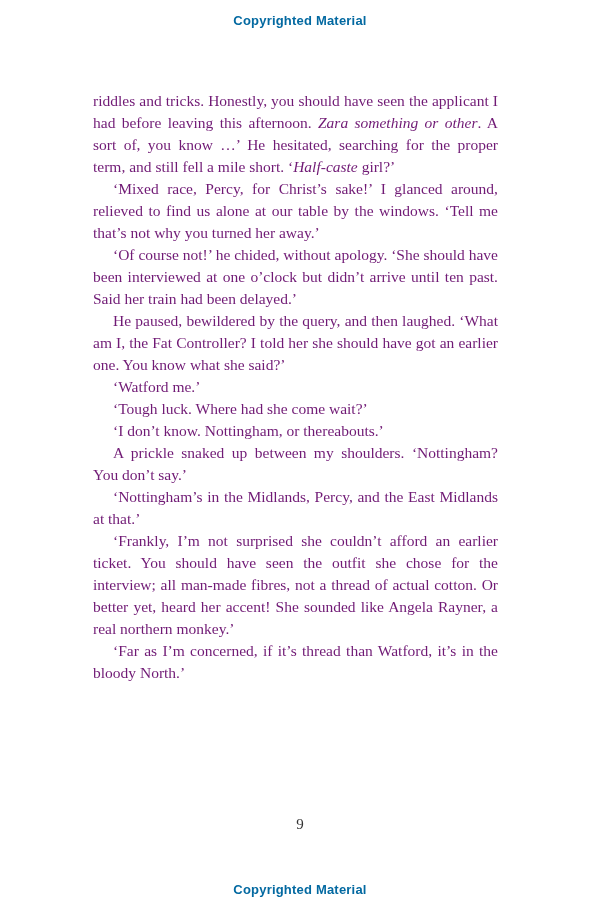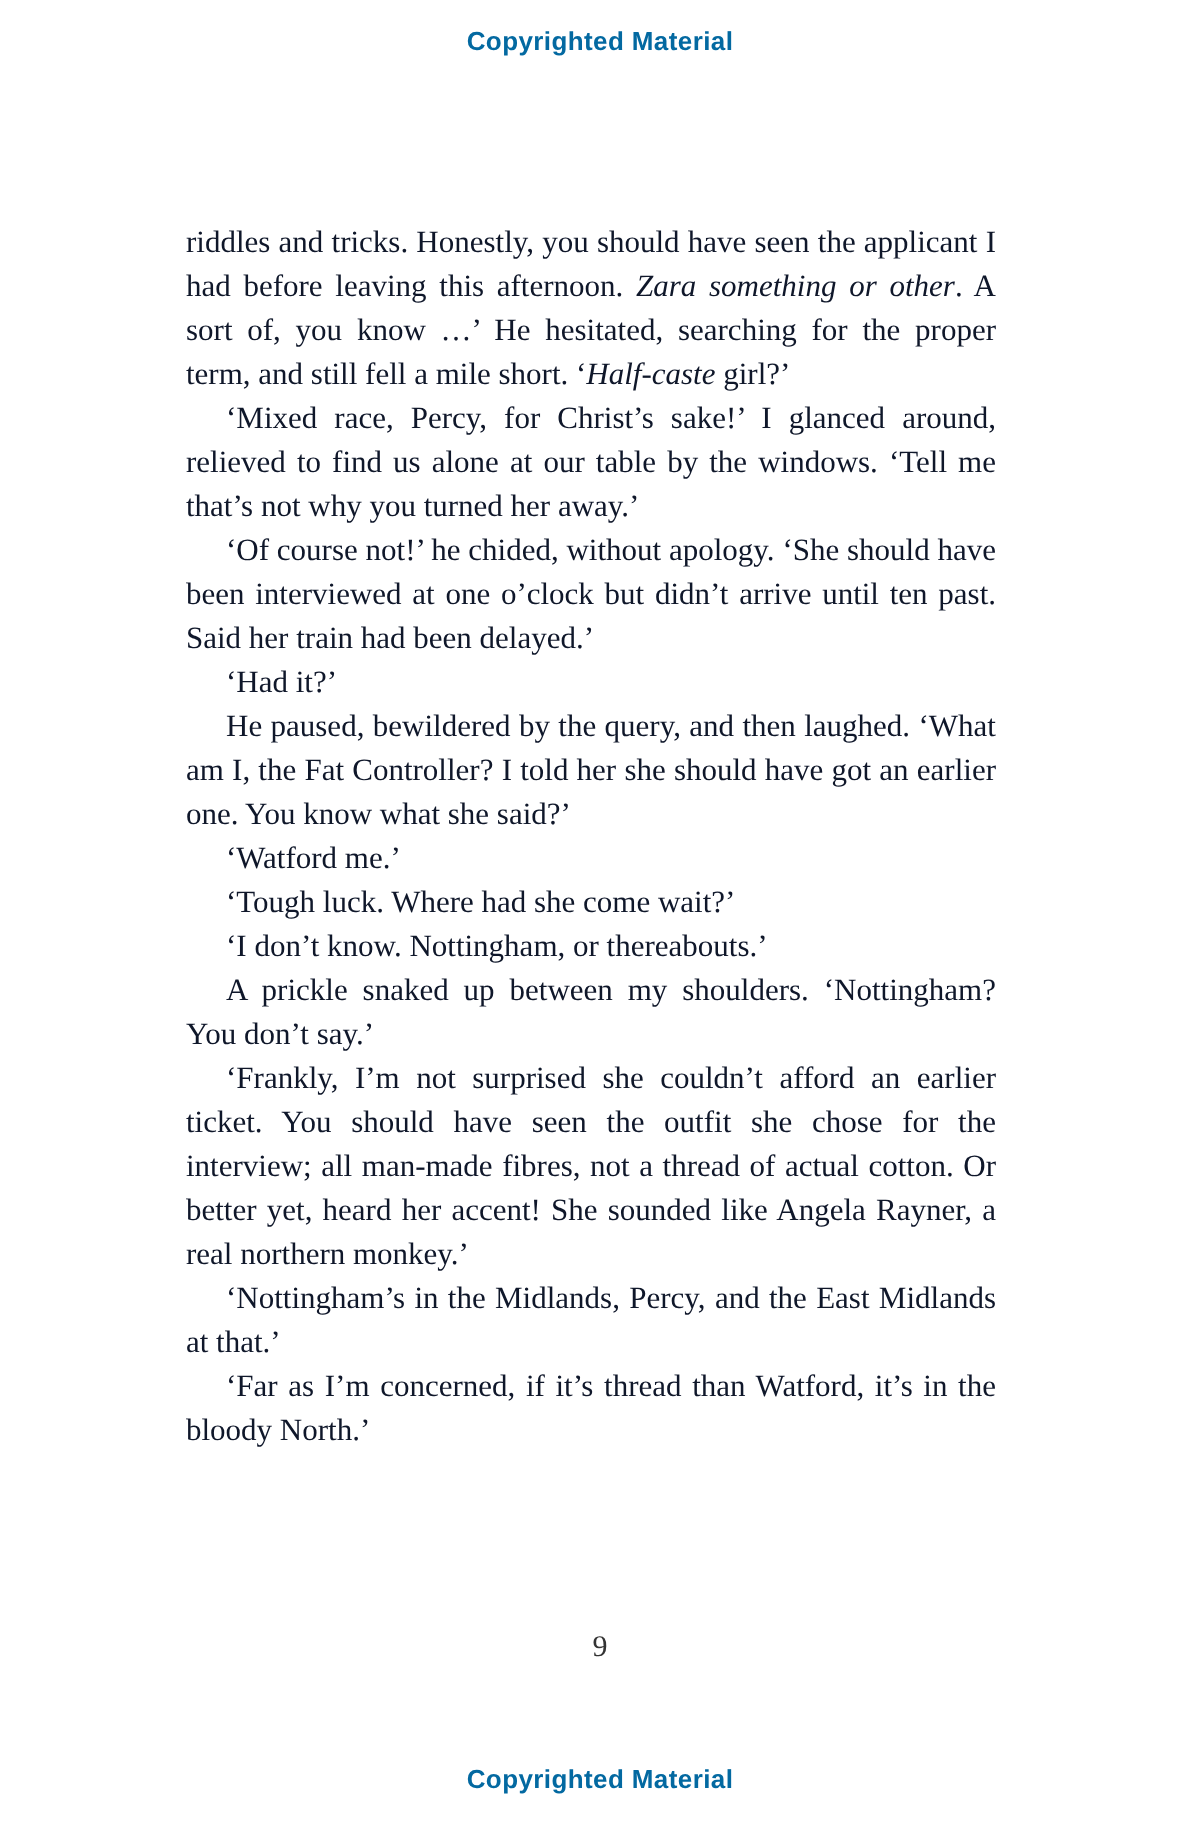--- a/index.html
+++ b/index.html
@@ -24,23 +24,22 @@
   }
   .notice-top { top: 13px; }
   .notice-bottom { top: 882px; }
   .body-text {
     position: absolute;
     left: 93px;
     top: 90px;
     width: 405px;
     font-size: 15.5px;
     line-height: 22px;
-    color: #0f172a;
+    color: #701a75;
     text-align: justify;
-    margin-top: 21px;
   }
   .para { margin: 0; }
   .para.indent { text-indent: 20px; }
   .para em { font-style: italic; }
   .page-number {
     position: absolute;
     left: 0;
     top: 816px;
     width: 100%;
     text-align: center;
@@ -51,27 +50,26 @@
 </head>
 <body>
 
 <div class="page">
   <div class="notice notice-top">Copyrighted Material</div>
 
   <div class="body-text">
       <p class="para"><span>riddles and tricks. Honestly, you should have seen the applicant I had before leaving this afternoon. </span><em>Zara something or other</em><span>. A sort of, you know …’ He hesitated, searching for the proper term, and still fell a mile short. ‘</span><em>Half-caste</em><span> girl?’</span></p>
       <p class="para indent"><span>‘Mixed race, Percy, for Christ’s sake!’ I glanced around, relieved to find us alone at our table by the windows. ‘Tell me that’s not why you turned her away.’</span></p>
       <p class="para indent"><span>‘Of course not!’ he chided, without apology. ‘She should have been interviewed at one o’clock but didn’t arrive until ten past. Said her train had been delayed.’</span></p>
-      <p class="para indent"><span>‘Had it?’</span></p>
       <p class="para indent"><span>He paused, bewildered by the query, and then laughed. ‘What am I, the Fat Controller? I told her she should have got an earlier one. You know what she said?’</span></p>
       <p class="para indent"><span>‘Watford me.’</span></p>
       <p class="para indent"><span>‘Tough luck. Where had she come wait?’</span></p>
       <p class="para indent"><span>‘I don’t know. Nottingham, or thereabouts.’</span></p>
       <p class="para indent"><span>A prickle snaked up between my shoulders. ‘Nottingham? You don’t say.’</span></p>
+      <p class="para indent"><span>‘Nottingham’s in the Midlands, Percy, and the East Midlands at that.’</span></p>
       <p class="para indent"><span>‘Frankly, I’m not surprised she couldn’t afford an earlier ticket. You should have seen the outfit she chose for the interview; all man-made fibres, not a thread of actual cotton. Or better yet, heard her accent! She sounded like Angela Rayner, a real northern monkey.’</span></p>
-      <p class="para indent"><span>‘Nottingham’s in the Midlands, Percy, and the East Midlands at that.’</span></p>
       <p class="para indent"><span>‘Far as I’m concerned, if it’s thread than Watford, it’s in the bloody North.’</span></p>
     </div>
 
   <div class="page-number">9</div>
 
   <div class="notice notice-bottom">Copyrighted Material</div>
 </div>
 
 </body></html>

